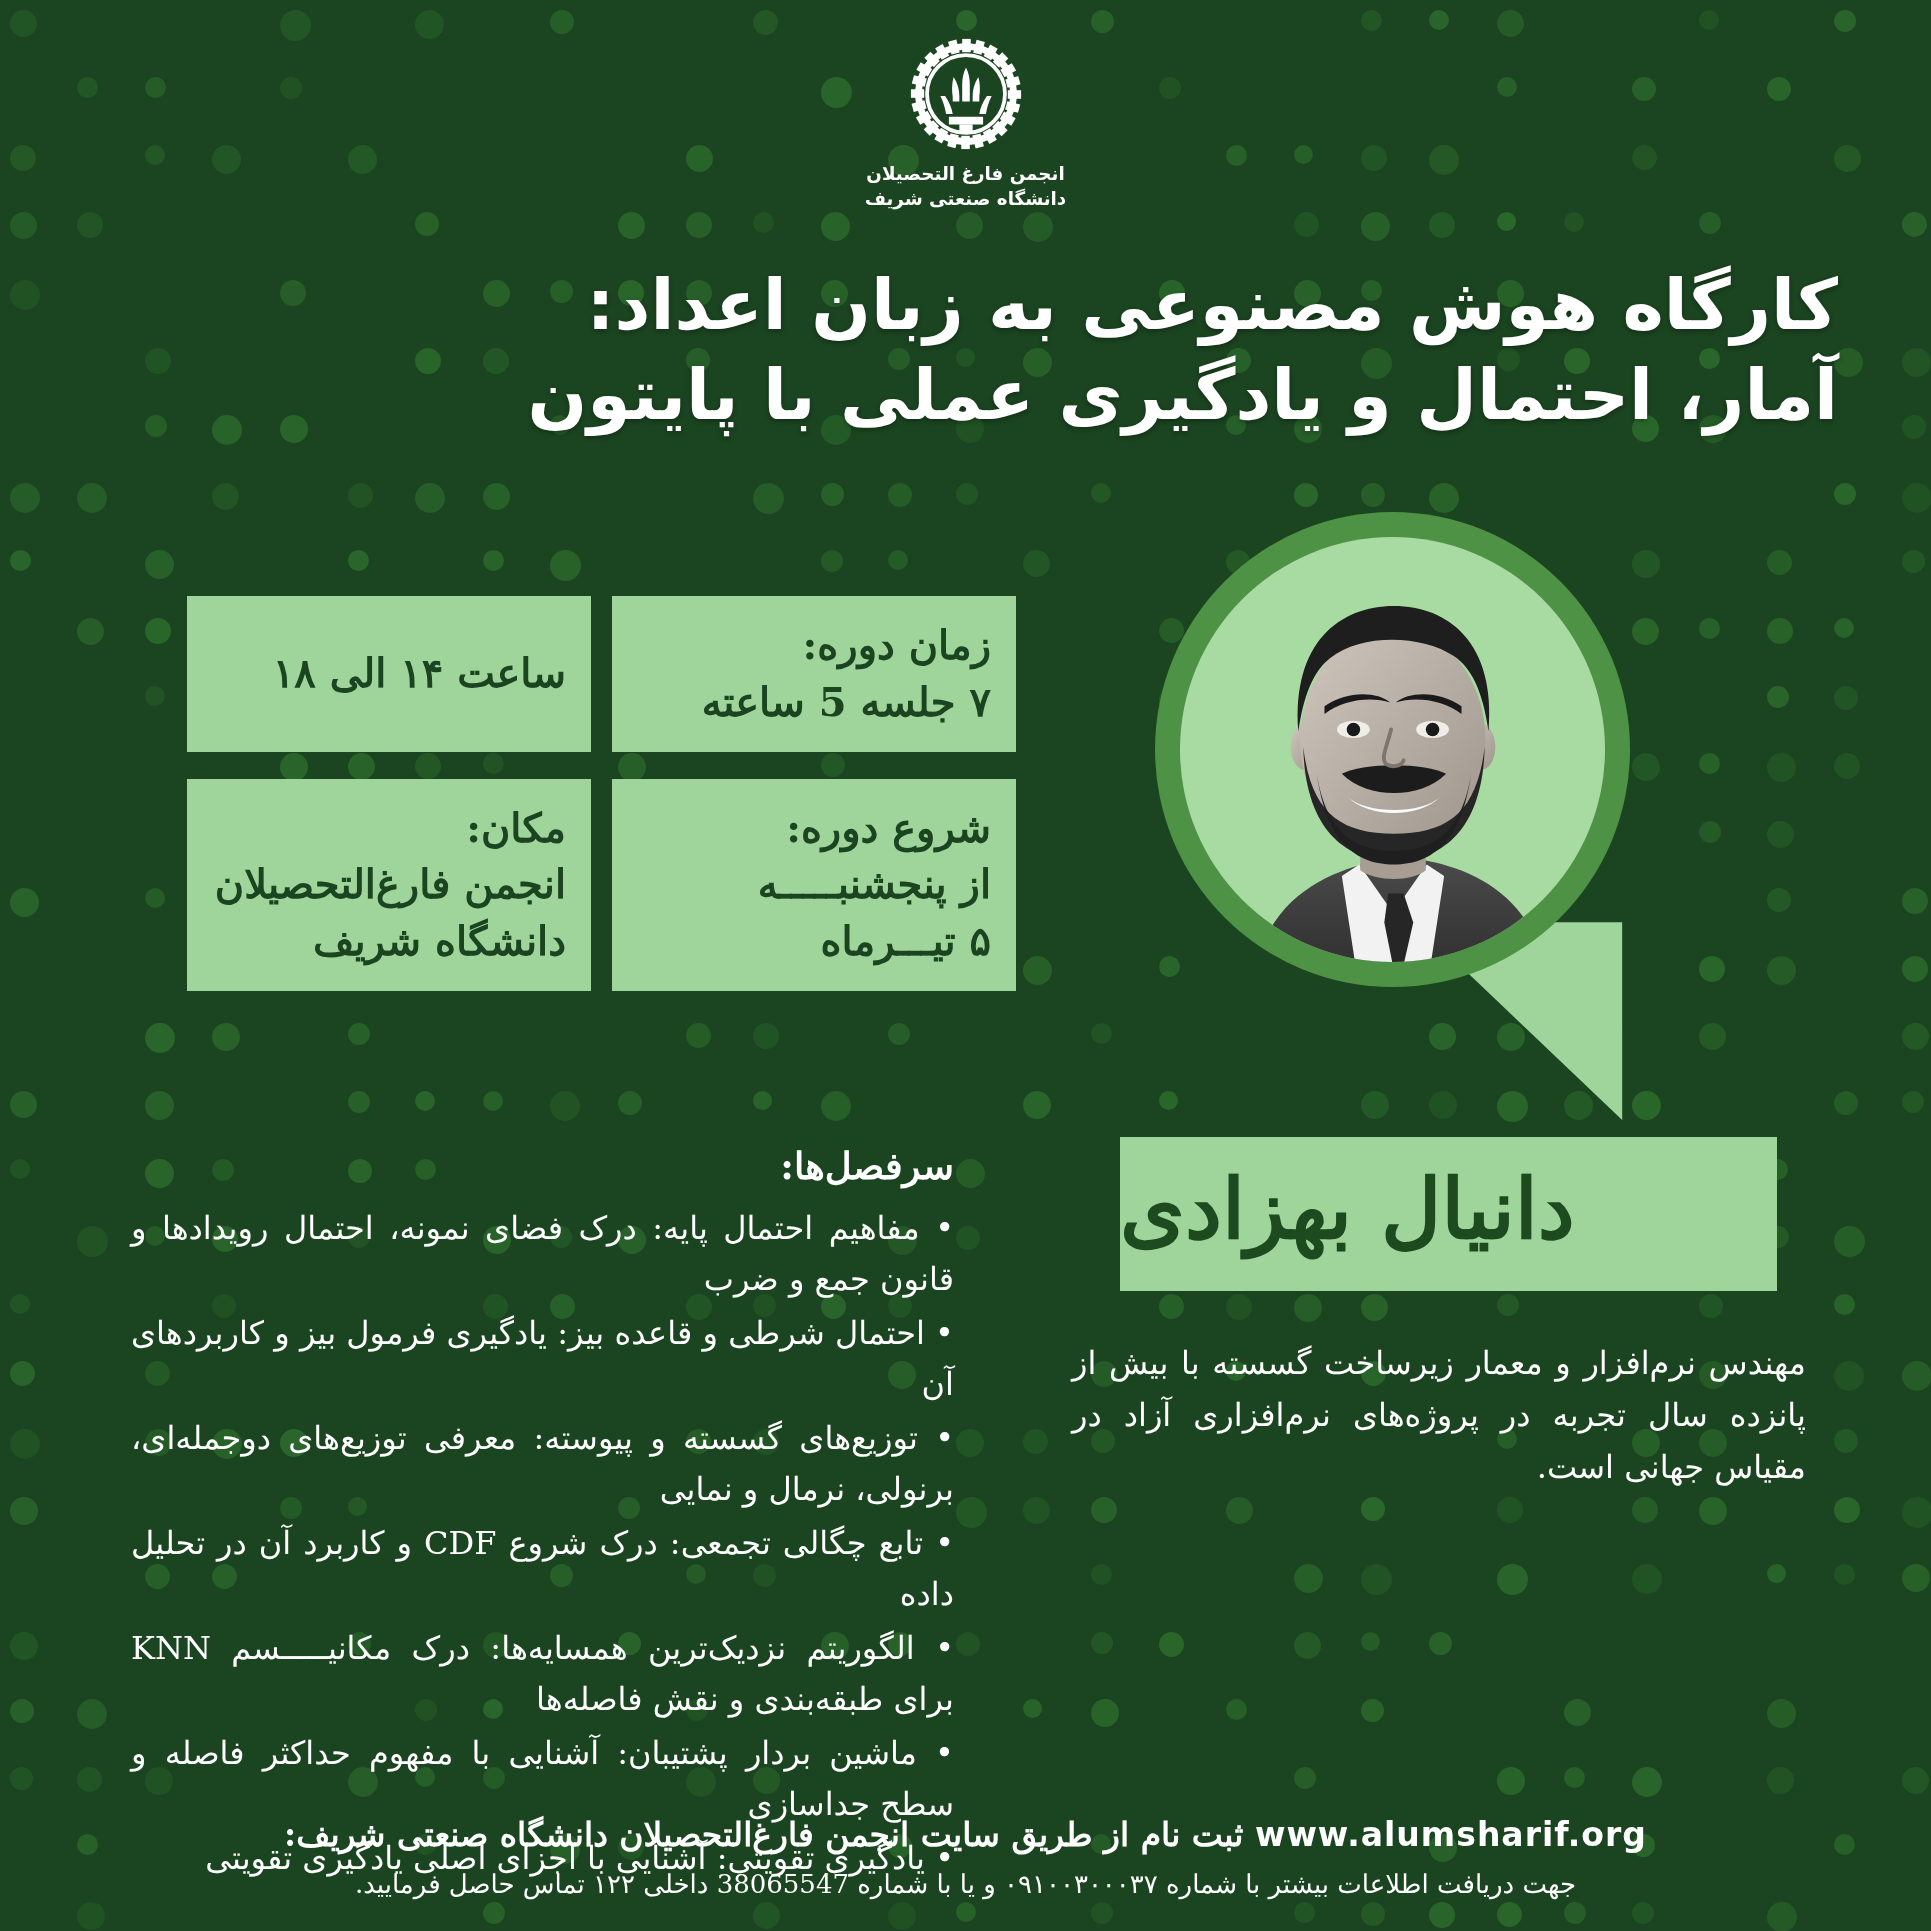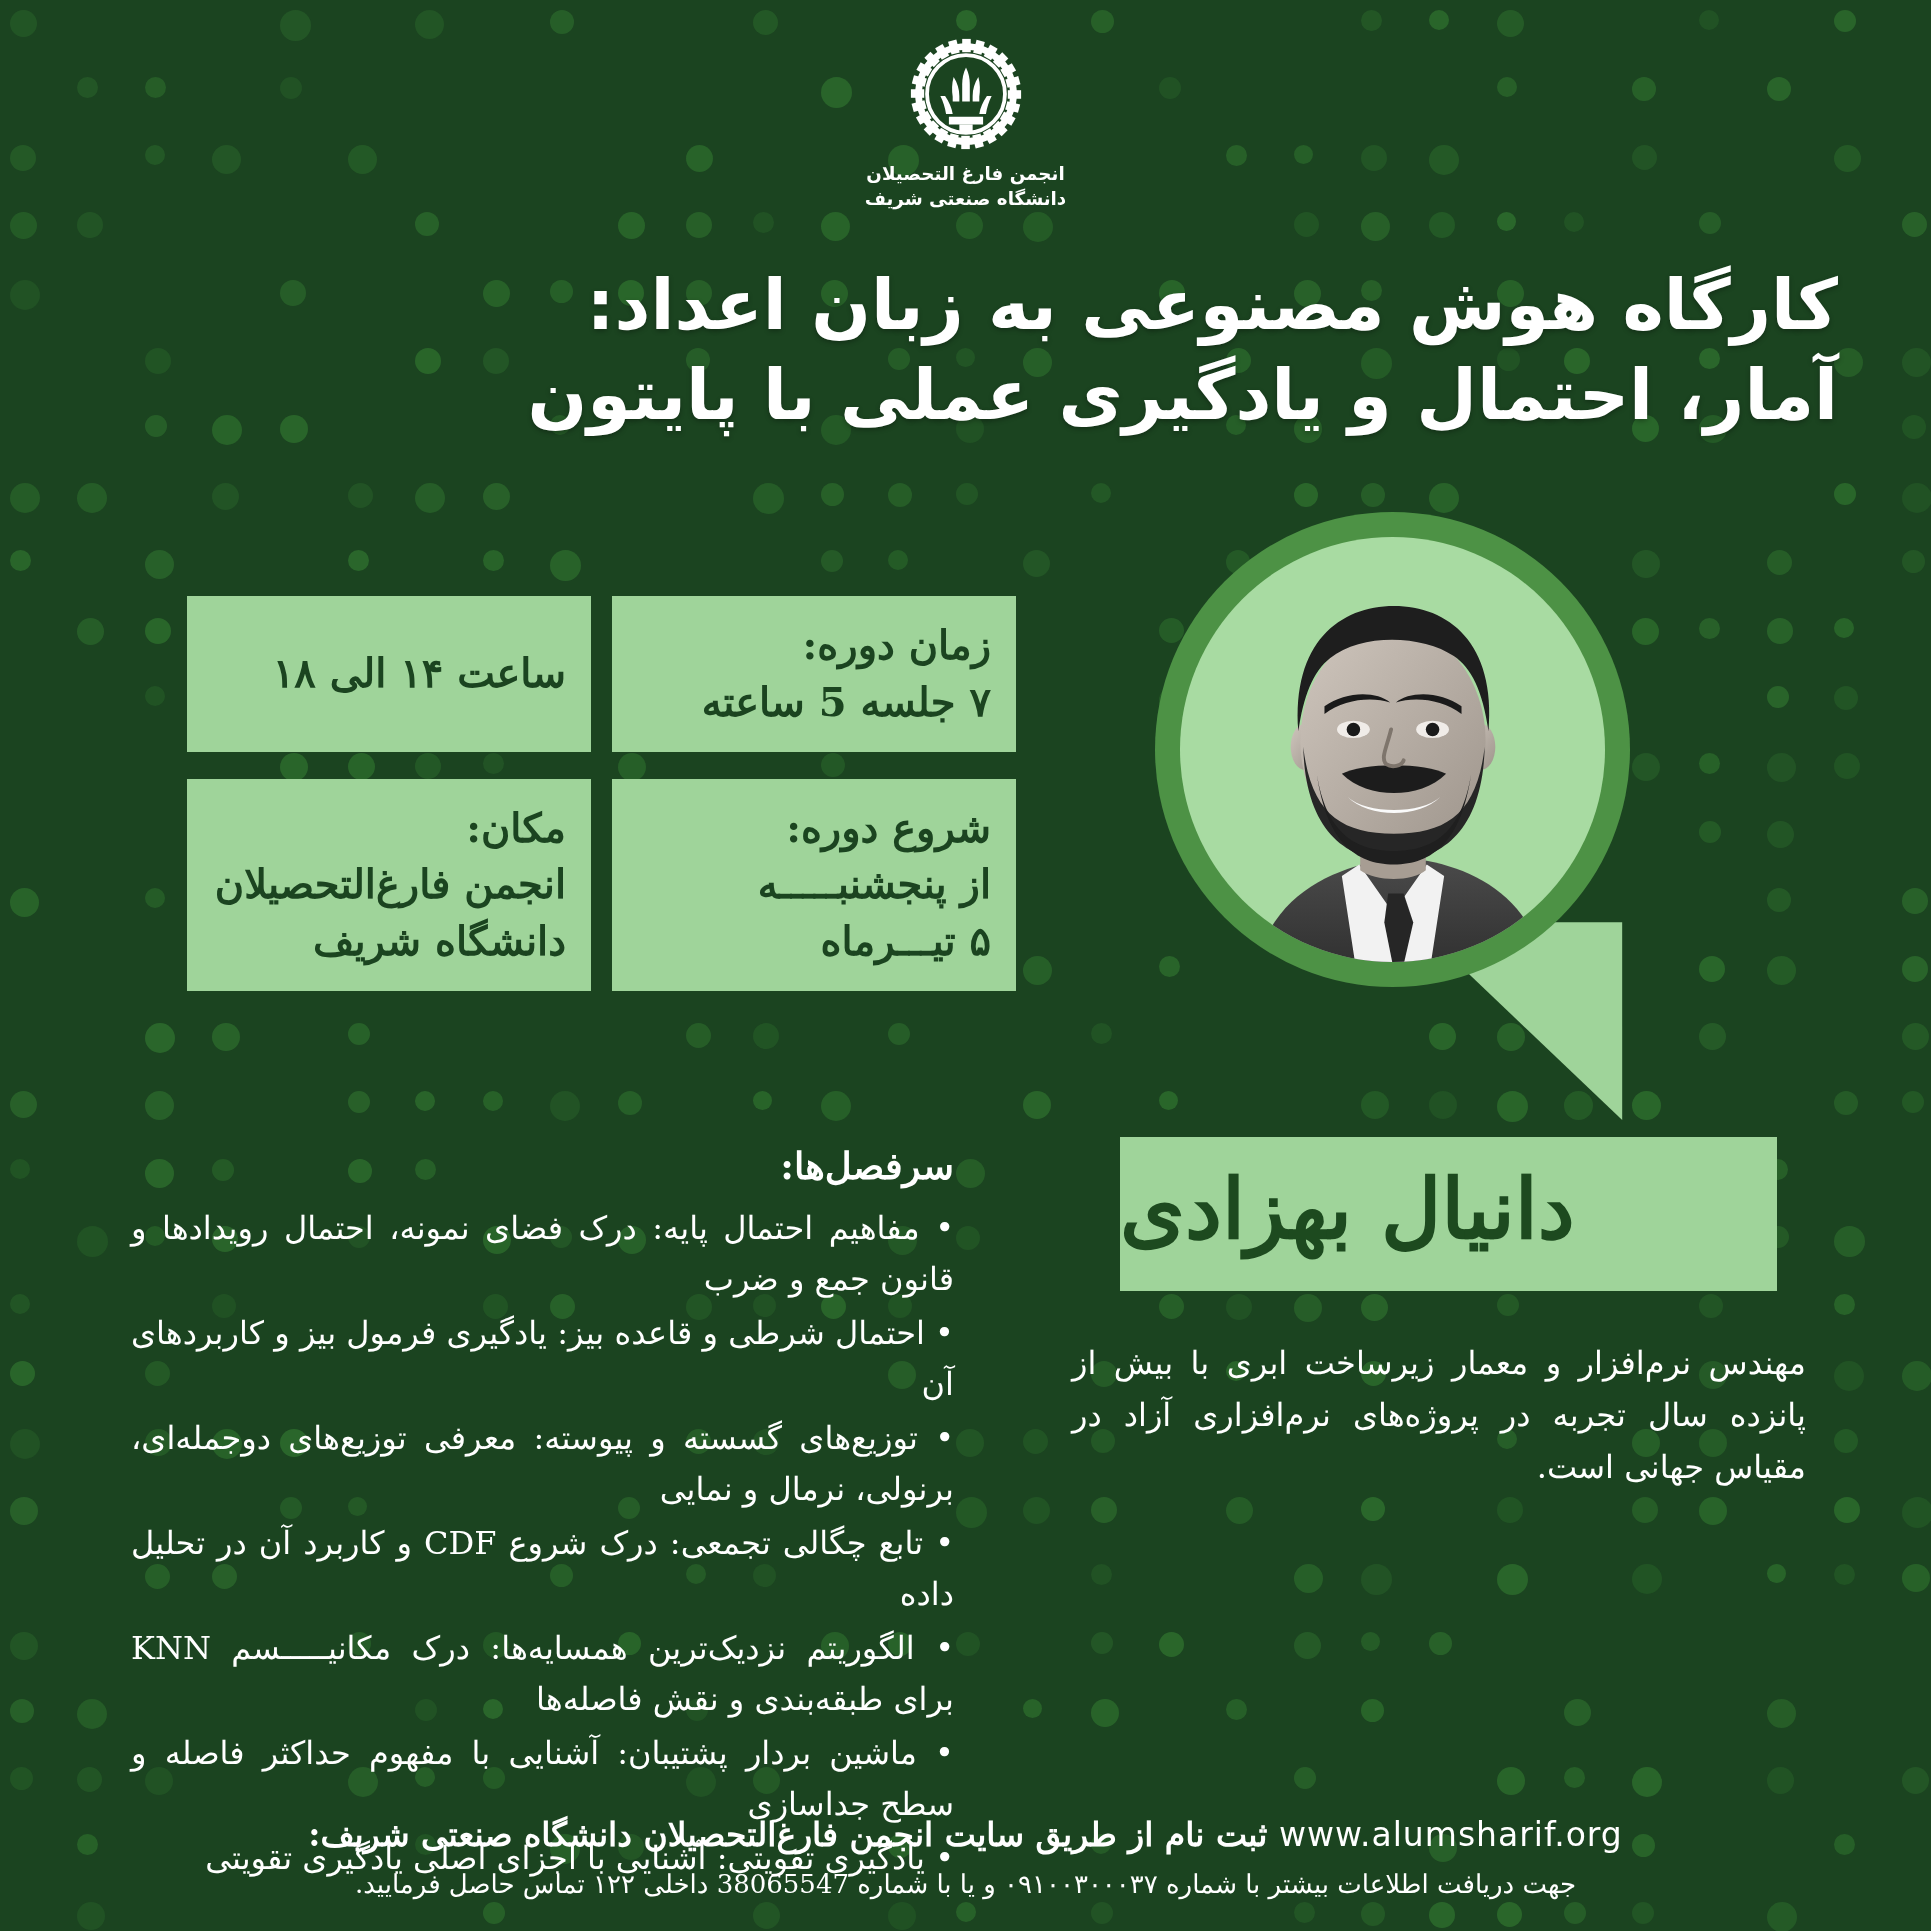--- a/index.html
+++ b/index.html
@@ -187,21 +187,21 @@
     color:#ffffff;
   }
   .footer .reg {
     font-family:"DejaVu Serif", serif;
     font-weight:700;
     font-size:33px;
     line-height:1.3;
   }
   .footer .reg .url {
     font-family:"DejaVu Sans", sans-serif;
-    font-weight:400;
+    font-weight:700;
     letter-spacing:1px;
     direction:ltr;
     display:inline-block;
     text-align:center;
   }
   .footer .contact {
     margin-top:11.6px;
     font-family:"DejaVu Serif", serif;
     font-size:26px;
     line-height:1.3;
@@ -709,21 +709,21 @@
         <path d="M163 160 C158 180 152 190 158 196 C164 200 174 198 176 192" fill="none" stroke="#7e756c" stroke-width="4" stroke-linecap="round"></path>
       </svg>
     </div>
   </div>
 
   <div class="name-plate">
     <span class="nm">دانیال بهزادی</span>
   </div>
 
   <div class="bio">
-    <p>مهندس نرم‌افزار و معمار زیرساخت ابری با بیش از پانزده سال تجربه در پروژه‌های نرم‌افزاری آزاد در مقیاس جهانی است.</p>
+    <p>مهندس نرم‌افزار و معمار زیرساخت گسسته با بیش از پانزده سال تجربه در پروژه‌های نرم‌افزاری آزاد در مقیاس جهانی است.</p>
   </div>
 
   <div class="syllabus">
     <div class="syl-head">سرفصل‌ها:</div>
     <div class="syl-item">• مفاهیم احتمال پایه: درک فضای نمونه، احتمال رویدادها و قانون جمع و ضرب</div>
     <div class="syl-item">• احتمال شرطی و قاعده بیز: یادگیری فرمول بیز و کاربردهای آن</div>
     <div class="syl-item">• توزیع‌های گسسته و پیوسته: معرفی توزیع‌های دوجمله‌ای، برنولی، نرمال و نمایی</div>
     <div class="syl-item">• تابع چگالی تجمعی: درک شروع CDF و کاربرد آن در تحلیل داده</div>
     <div class="syl-item">• الگوریتم نزدیک‌ترین همسایه‌ها: درک مکانیـــــسم KNN برای طبقه‌بندی و نقش فاصله‌ها</div>
     <div class="syl-item">• ماشین بردار پشتیبان: آشنایی با مفهوم حداکثر فاصله و سطح جداسازی</div>

